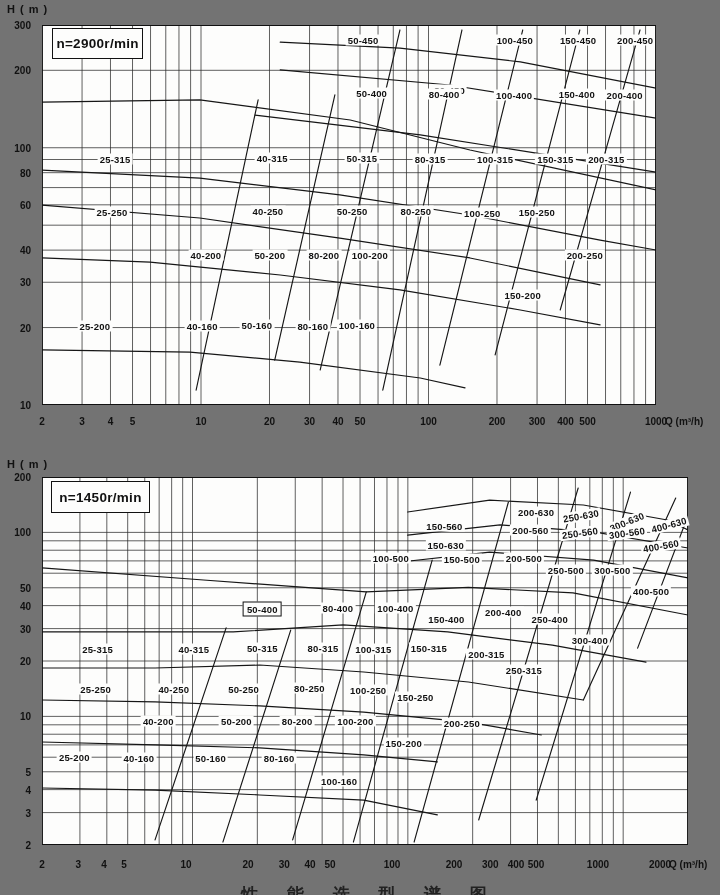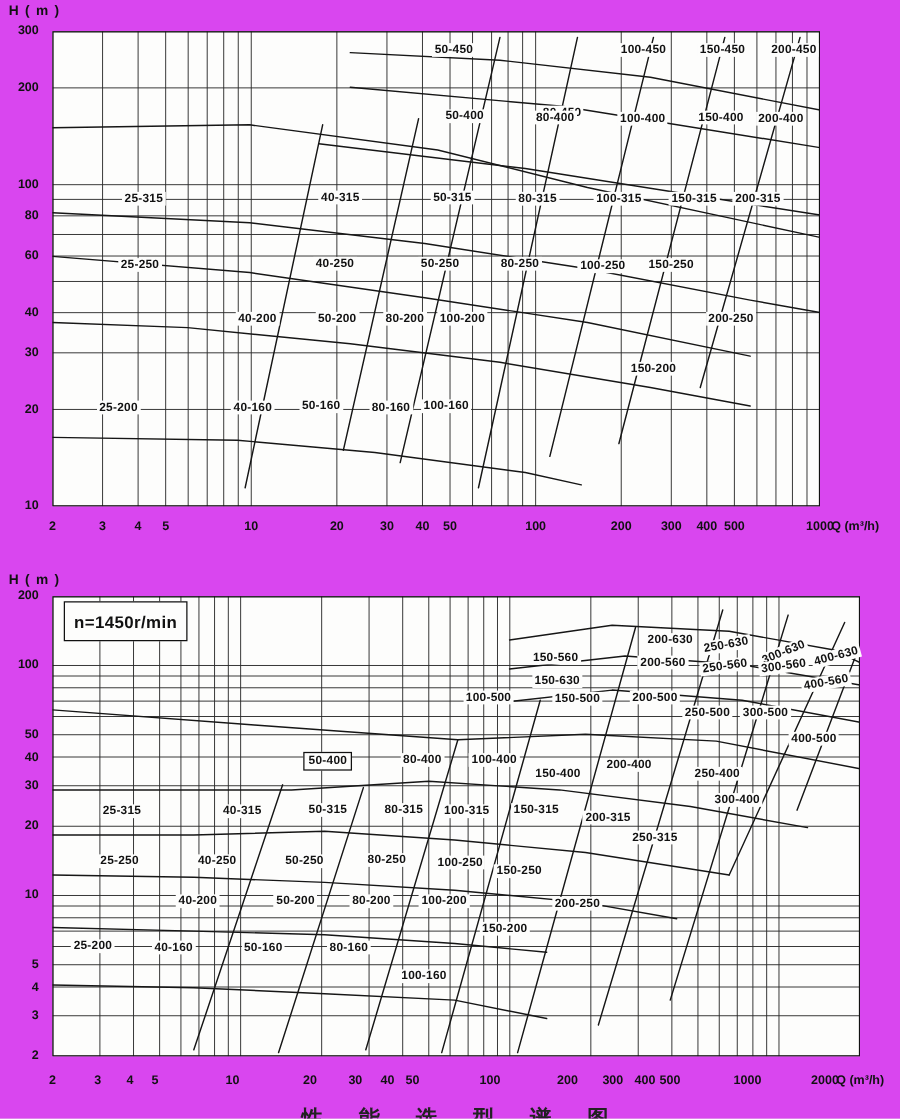--- a/index.html
+++ b/index.html
@@ -1,16 +1,16 @@
 <!DOCTYPE html>
 <html><head>
 <meta charset="utf-8">
 <style>
   html,body{margin:0;padding:0;background:#e8e8e8;}
-  .page{position:relative;width:720px;height:895px;background:#d946ef;overflow:hidden;
+  .page{position:relative;width:720px;height:895px;background:#737373;overflow:hidden;
         font-family:"Liberation Sans",sans-serif;color:#111;}
   .chart{position:absolute;left:0;width:720px;}
   #chart-2900{top:0;height:446px;}
   #chart-1450{top:446px;height:434px;}
   .plot{position:absolute;background:#fdfdfc;}
   #chart-2900 .plot{left:42px;top:25px;width:614px;height:380px;}
   #chart-1450 .plot{left:42px;top:31px;width:646px;height:368px;}
   .plot svg{position:absolute;inset:0;width:100%;height:100%;}
   .gridline{stroke:#2b2b2b;stroke-width:0.75;vector-effect:non-scaling-stroke;}
   .frame{fill:none;stroke:#111;stroke-width:1.8;vector-effect:non-scaling-stroke;}
@@ -112,20 +112,23 @@
           <polyline points="0,85.5 24.1,86.1 42,88.7 61.6,92.9 68.9,95.5" class="curve"></polyline>
           <polyline points="25.1,96.1 35.2,19.7" class="bnd"></polyline>
           <polyline points="37.9,88.2 47.7,18.4" class="bnd"></polyline>
           <polyline points="45.3,90.8 58.3,1.3" class="bnd"></polyline>
           <polyline points="55.5,96.1 68.4,1.3" class="bnd"></polyline>
           <polyline points="64.8,89.5 78.3,1.3" class="bnd"></polyline>
           <polyline points="73.8,86.8 87.6,1.3" class="bnd"></polyline>
           <polyline points="84.4,75 97.4,1.3" class="bnd"></polyline>
           <rect x="0" y="0" width="100" height="100" class="frame"></rect>
         </svg>
+      <div class="speedbox">
+          <span>n=2900r/min</span>
+        </div>
       <div class="labels">
           <div class="mlabel" style="left: 52.3%; top: 3.9%;">50-450</div>
           <div class="mlabel" style="left: 66.4%; top: 4.5%; margin-top: 48px;">80-450</div>
           <div class="mlabel" style="left: 77%; top: 4%;">100-450</div>
           <div class="mlabel" style="left: 87.3%; top: 4%;">150-450</div>
           <div class="mlabel" style="left: 96.6%; top: 4%;">200-450</div>
           <div class="mlabel" style="left: 53.7%; top: 17.9%;">50-400</div>
           <div class="mlabel" style="left: 65.5%; top: 18.2%;">80-400</div>
           <div class="mlabel" style="left: 76.9%; top: 18.4%;">100-400</div>
           <div class="mlabel" style="left: 87.1%; top: 18.2%;">150-400</div>
@@ -278,21 +281,21 @@
           <div class="mlabel" style="left: 65%; top: 22.3%;">150-500</div>
           <div class="mlabel" style="left: 74.6%; top: 22%;">200-500</div>
           <div class="mlabel" style="left: 81.1%; top: 25.3%;">250-500</div>
           <div class="mlabel" style="left: 88.3%; top: 25.3%;">300-500</div>
           <div class="mlabel" style="left: 94.3%; top: 31%;">400-500</div>
           <div class="mlabel boxed" style="left: 34.1%; top: 35.9%;">50-400</div>
           <div class="mlabel" style="left: 45.8%; top: 35.6%;">80-400</div>
           <div class="mlabel" style="left: 54.7%; top: 35.6%;">100-400</div>
           <div class="mlabel" style="left: 62.6%; top: 38.6%;">150-400</div>
           <div class="mlabel" style="left: 71.4%; top: 36.7%;">200-400</div>
-          <div class="mlabel" style="left: 78.6%; top: 38.6%; margin-left: 24px;">250-400</div>
+          <div class="mlabel" style="left: 78.6%; top: 38.6%;">250-400</div>
           <div class="mlabel" style="left: 84.8%; top: 44.3%;">300-400</div>
           <div class="mlabel" style="left: 8.6%; top: 46.7%;">25-315</div>
           <div class="mlabel" style="left: 23.5%; top: 46.7%;">40-315</div>
           <div class="mlabel" style="left: 34.1%; top: 46.5%;">50-315</div>
           <div class="mlabel" style="left: 43.5%; top: 46.5%;">80-315</div>
           <div class="mlabel" style="left: 51.3%; top: 46.7%;">100-315</div>
           <div class="mlabel" style="left: 59.9%; top: 46.5%;">150-315</div>
           <div class="mlabel" style="left: 68.8%; top: 48.1%;">200-315</div>
           <div class="mlabel" style="left: 74.6%; top: 52.4%; text-align: right;">250-315</div>
           <div class="mlabel" style="left: 8.3%; top: 57.6%;">25-250</div>

